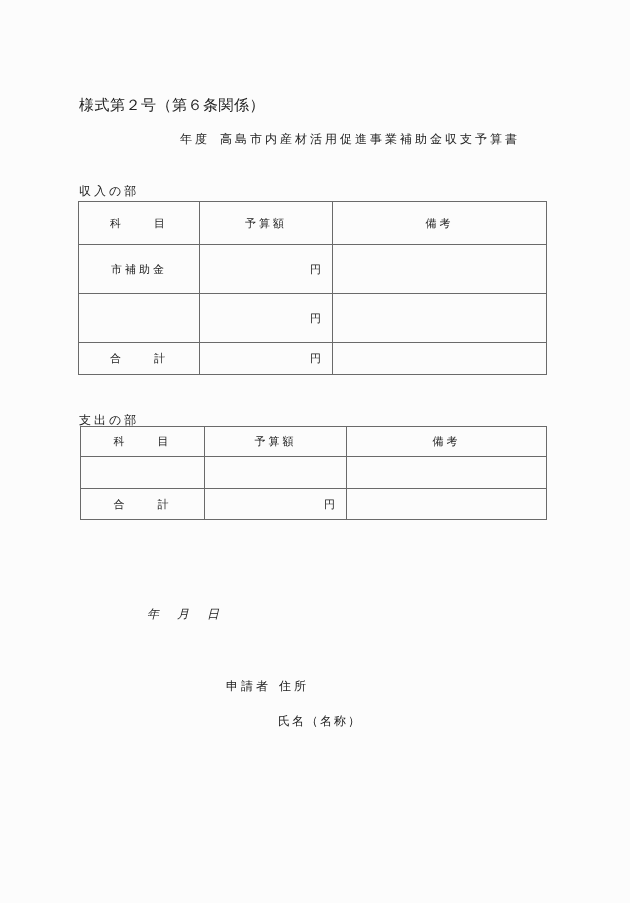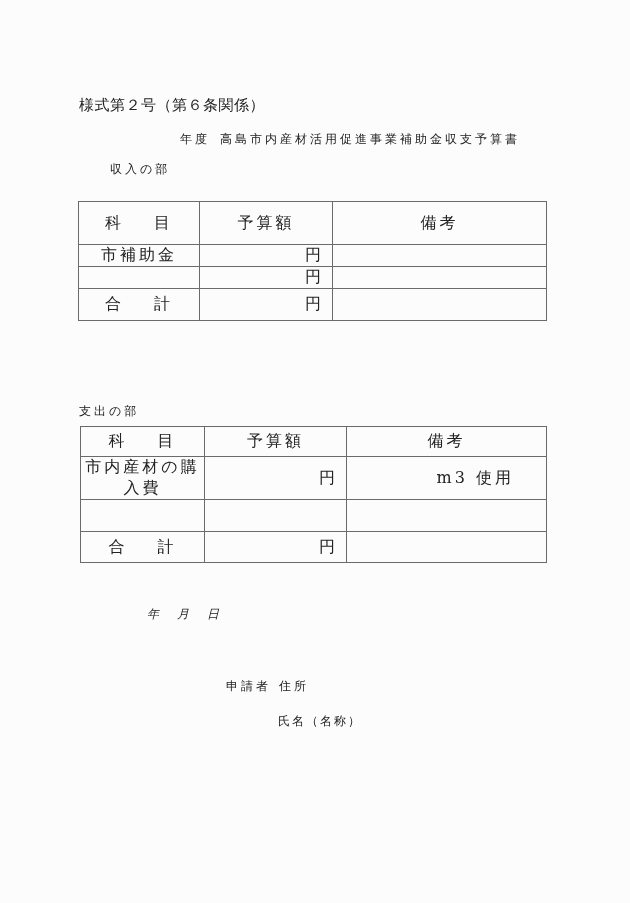--- a/index.html
+++ b/index.html
@@ -14,47 +14,47 @@
       overflow: hidden;
       font-family: "DejaVu Serif", "Liberation Serif", serif;
       color: #222;
       font-size: 12px;
     }
     .abs { position: absolute; white-space: nowrap; }
     .form-no { left: 79px; top: 96px; font-size: 15px; letter-spacing: 0.5px; }
     .title { left: 180px; top: 131px; font-size: 12px; letter-spacing: 3px; }
     .title .year { margin-right: 10px; }
     .section-label { font-size: 12px; letter-spacing: 3px; }
-    .income-label { left: 79px; top: 161px; margin-left: 31px; }
-    .expense-label { left: 79px; top: 403px; }
+    .income-label { left: 79px; top: 183px; }
+    .expense-label { left: 79px; top: 412px; }
 
     table.budget {
       position: absolute;
       border-collapse: collapse;
       table-layout: fixed;
     }
     table.budget td {
       border: 1px solid #6a6a6a;
       padding: 0;
-      font-size: 16px;
+      font-size: 11px;
       letter-spacing: 3px;
       vertical-align: middle;
     }
     td.c { text-align: center; }
     td.r { text-align: right; padding-right: 8px !important; }
     td.remark-r { text-align: right; padding-right: 32px !important; letter-spacing: 2px; }
     .spread { display: inline-block; }
     .spread span + span { margin-left: 30px; }
 
     #income-table { left: 78px; top: 201px; width: 468px; }
     #income-table col.c1 { width: 121px; }
     #income-table col.c2 { width: 133px; }
     #income-table col.c3 { width: 214px; }
     #income-table tr.h { height: 43px; }
-    #income-table tr.d { height: 17px; }
+    #income-table tr.d { height: 49px; }
     #income-table tr.t { height: 32px; }
 
     #expense-table { left: 80px; top: 426px; width: 466px; }
     #expense-table col.c1 { width: 124px; }
     #expense-table col.c2 { width: 142px; }
     #expense-table col.c3 { width: 200px; }
     #expense-table tr.h { height: 30px; }
     #expense-table tr.d { height: 32px; }
     #expense-table tr.t { height: 31px; }
 
@@ -119,25 +119,20 @@
     </colgroup>
   <tbody>
       <tr class="h">
     <td class="c">
       <span class="spread"><span>科</span><span>目</span></span>
     </td>
     <td class="c">予算額</td>
     <td class="c">備考</td>
   </tr>
   <tr class="d">
-    <td class="c">市内産材の購入費</td>
-    <td class="r"><span>円</span></td>
-    <td class="remark-r">m3 使用</td>
-  </tr>
-  <tr class="d">
     <td class="c"></td>
     <td class="r"><span></span></td>
     <td></td>
   </tr>
   <tr class="t">
     <td class="c">
       <span class="spread"><span>合</span><span>計</span></span>
     </td>
     <td class="r"><span>円</span></td>
     <td></td>

